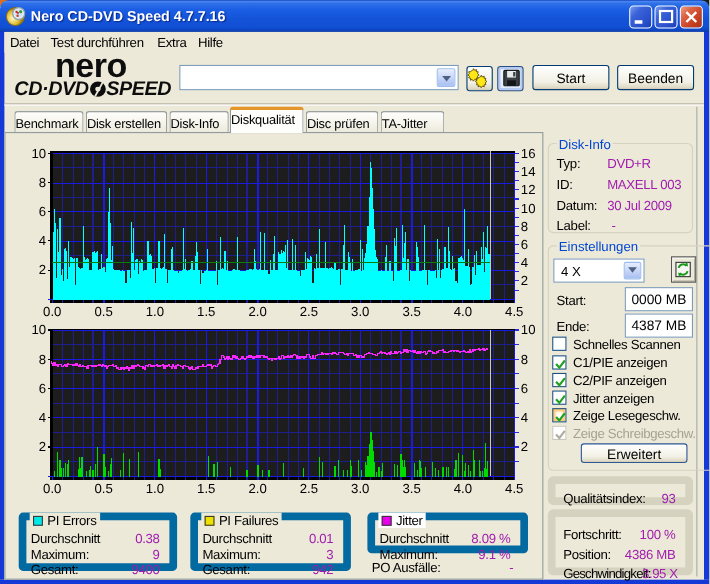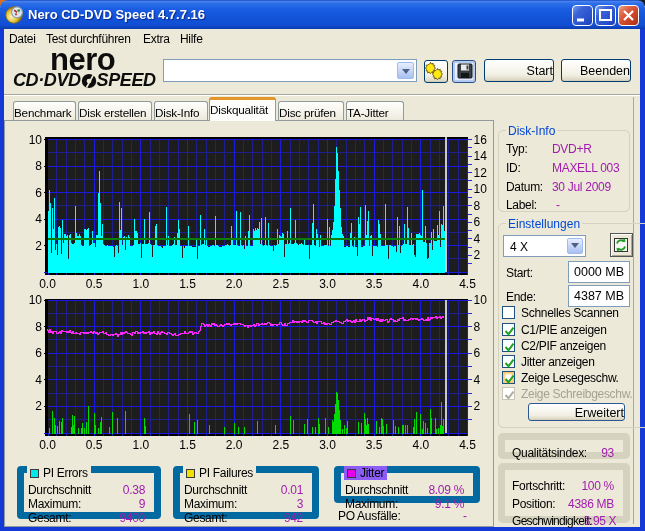--- a/index.html
+++ b/index.html
@@ -24,21 +24,21 @@
 
 #nero{left:50px;top:48px;font-weight:bold;font-size:31px;letter-spacing:-0.5px;color:#0d0d0d;line-height:23px}
 #cdspeed{left:13px;top:70px;font-weight:bold;font-style:italic;font-size:18px;letter-spacing:-0.4px;color:#0d0d0d}
 
 .xpedit{border:1px solid #7f9db9;background:#fff}
 #combo{left:163px;top:59px;width:254px;height:23px}
 #combo .t{position:absolute;left:6px;top:5px;font-size:12px;letter-spacing:-0.4px;white-space:pre}
 #combo .arr{position:absolute;right:2px;top:2px;width:17px;height:17px;border-radius:2px;
  background:linear-gradient(#e7eefd,#c8d6f8 50%,#a8c0f0);border:1px solid #9dbdf0}
 #combo .arr:after{content:"";position:absolute;left:4px;top:6px;border:4px solid transparent;border-top:5px solid #4d6185}
-.xbtn{border:1px solid #003c74;border-radius:3px;background:linear-gradient(#fff,#f2f0e4 70%,#e0dbc8 92%,#d0c9b0);font-size:12.5px;text-align:right}
+.xbtn{border:1px solid #003c74;border-radius:3px;background:linear-gradient(#fff,#f2f0e4 70%,#e0dbc8 92%,#d0c9b0);font-size:12.5px;text-align:center}
 #tbtn1{left:424px;top:60px;width:24px;height:23px}
 #tbtn2{left:452px;top:60px;width:24px;height:23px;border:1px solid #2a4f84;box-shadow:inset 0 0 0 2px #b5cbf2;background:linear-gradient(#f4f7ff,#dde7fb)}
 #btnStart{left:484px;top:59px;width:70px;height:23px;padding-top:4px}
 #btnBeenden{left:561px;top:59px;width:70px;height:23px;padding-top:4px}
 #tsep{left:4px;top:94px;width:636px;height:2px;border-top:1px solid #aca899;border-bottom:1px solid #fff}
 
 .tab{position:absolute;top:101px;height:19px;border:1px solid #919b9c;border-bottom:none;border-radius:3px 3px 0 0;
  background:linear-gradient(#fefefc,#f4f2e8 65%,#ece9dc);text-align:left;font-size:11.7px;letter-spacing:-0.2px;padding-top:3.5px;white-space:nowrap;z-index:2}
 #tabsel{top:97px;height:24px;background:#fdfdfb;border:1px solid #919b9c;border-bottom:none;border-radius:4px 4px 0 0;padding-top:5px;z-index:3}
 #tabsel:before{content:"";position:absolute;left:-1px;top:-1px;right:-1px;height:2.5px;border-radius:4px 4px 0 0;background:#e5962b}
@@ -298,20 +298,20 @@
 <div class="abs bgrp" style="left:173px;top:466px;width:146px;height:53px">
  <div class="row" style="left:3px;top:-7px;background:#ece9d8;padding:0 3px"><span style="display:inline-block;width:9px;height:9px;border:1px solid #3a3a3a;background:#f0e000;margin-right:4px;vertical-align:-1px"></span>PI Failures</div>
  <div class="row" style="left:4px;top:10px">Durchschnitt</div>
     <div class="row nv rt" style="right:9px;top:10px">0.01</div>
  <div class="row" style="left:4px;top:24px">Maximum:</div>
     <div class="row nv rt" style="right:9px;top:24px">3</div>
  <div class="row" style="left:4px;top:38px">Gesamt:</div>
     <div class="row nv rt" style="right:9px;top:38px">942</div>
 </div>
 <div class="abs bgrp" style="left:334px;top:466px;width:146px;height:37px">
- <div class="row" style="left:3px;top:-7px;background:#8b5cf6;padding:0 3px"><span style="display:inline-block;width:9px;height:9px;border:1px solid #3a3a3a;background:#e800e8;margin-right:4px;vertical-align:-1px"></span>Jitter</div>
+ <div class="row" style="left:3px;top:-7px;background:#ffffff;padding:0 3px"><span style="display:inline-block;width:9px;height:9px;border:1px solid #3a3a3a;background:#e800e8;margin-right:4px;vertical-align:-1px"></span>Jitter</div>
  <div class="row" style="left:4px;top:10px">Durchschnitt</div>
     <div class="row nv rt" style="right:9px;top:10px">8.09 %</div>
  <div class="row" style="left:4px;top:24px">Maximum:</div>
     <div class="row nv rt" style="right:9px;top:24px">9.1 %</div>
 </div>
 <div class="abs row" style="left:338px;top:509px">PO Ausfälle:</div>
 <div class="abs row nv" style="left:463px;top:509px">-</div>
 
 </body></html>

